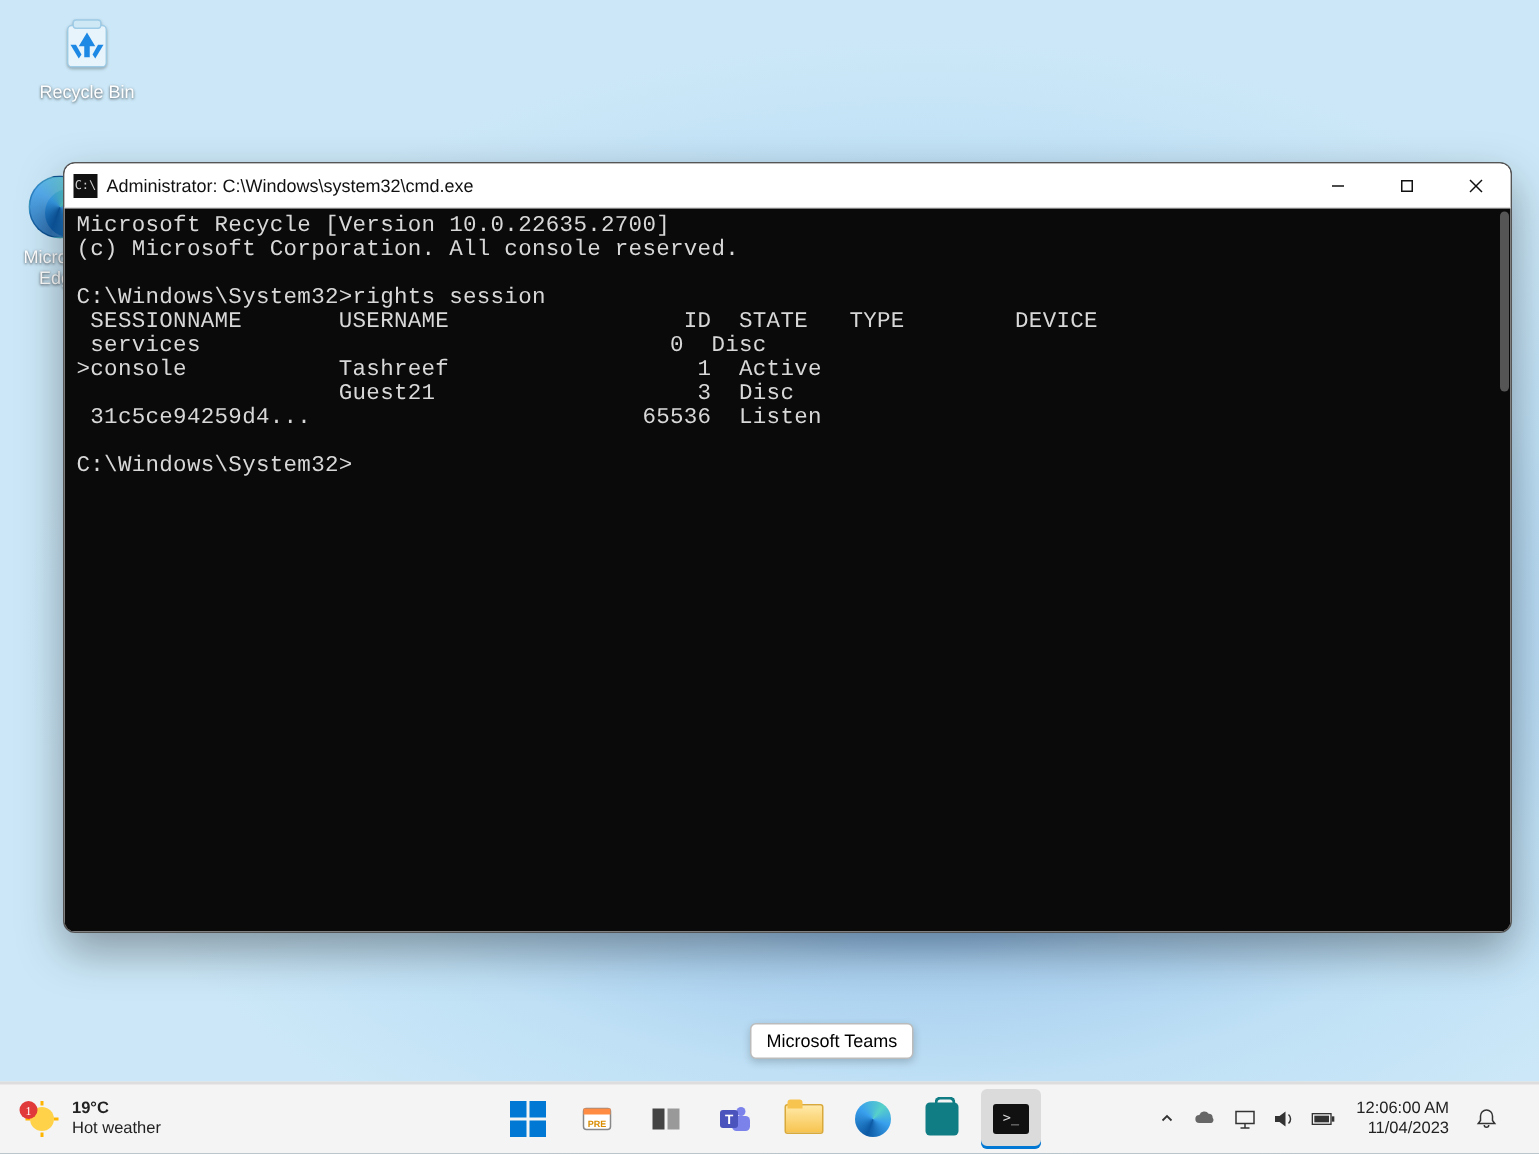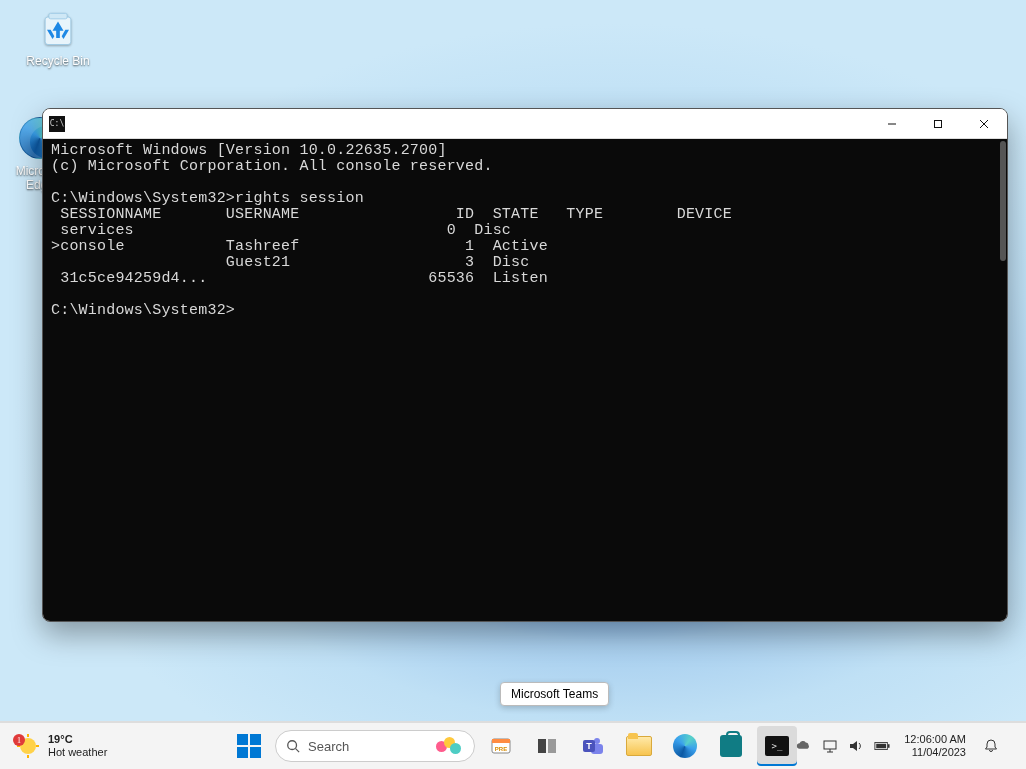--- a/index.html
+++ b/index.html
@@ -77,39 +77,40 @@
 <div class="desktop-icon edge-icon">
   <div class="glyph">
       <div class="edge-circle"></div>
     </div>
   <div style="width:72px;">Microsoft Edge</div>
 </div>
 
 <div class="window">
   <div class="titlebar">
     <div class="appicon">C:\</div>
+    <div class="title">Administrator: C:\Windows\system32\cmd.exe</div>
     <div class="spacer"></div>
     <div class="winbtn">
       <svg width="10" height="10" viewBox="0 0 10 10">
           <line x1="1" y1="5" x2="9" y2="5" stroke="#111" stroke-width="1"></line>
         </svg>
     </div>
     <div class="winbtn">
       <svg width="10" height="10" viewBox="0 0 10 10">
           <rect x="1.5" y="1.5" width="7" height="7" fill="none" stroke="#111" stroke-width="1"></rect>
         </svg>
     </div>
     <div class="winbtn close">
       <svg width="10" height="10" viewBox="0 0 10 10">
           <line x1="1" y1="1" x2="9" y2="9" stroke="currentColor" stroke-width="1"></line>
           <line x1="9" y1="1" x2="1" y2="9" stroke="currentColor" stroke-width="1"></line>
         </svg>
     </div>
   </div>
-  <div class="console"><span>Microsoft Windows [Version 10.0.22635.2700]</span>
+  <div class="console"><span>Microsoft Recycle [Version 10.0.22635.2700]</span>
 <span>(c) Microsoft Corporation. All console reserved.</span>
 
 <span>C:\Windows\System32&gt;</span><span>rights session</span>
 <span> SESSIONNAME       USERNAME                 ID  STATE   TYPE        DEVICE</span>
 <span> services                                  0  Disc</span>
 <span>&gt;console           Tashreef                  1  Active</span>
 <span>                   Guest21                   3  Disc</span>
 <span> 31c5ce94259d4...                        65536  Listen</span>
 
 <span>C:\Windows\System32&gt;</span>
@@ -141,32 +142,20 @@
 
   <div class="center-apps">
     <div class="tb-icon">
       <div class="start-logo">
           <div></div>
           <div></div>
           <div></div>
           <div></div>
         </div>
     </div>
-    <div class="search-pill">
-      <svg viewBox="0 0 16 16">
-          <circle cx="7" cy="7" r="5" fill="none" stroke="#555" stroke-width="1.5"></circle>
-          <line x1="11" y1="11" x2="15" y2="15" stroke="#555" stroke-width="1.5"></line>
-        </svg>
-      <span class="lbl">Search</span>
-      <div class="blobs">
-        <div class="blob" style="background:#ff5c8d;left:0;top:4px"></div>
-        <div class="blob" style="background:#ffc93c;left:8px;top:0"></div>
-        <div class="blob" style="background:#4ecdc4;left:14px;top:6px"></div>
-      </div>
-    </div>
     <div class="tb-icon">
       <svg width="24" height="24" viewBox="0 0 24 24">
         <rect x="3" y="5" width="18" height="14" rx="2" fill="#fff" stroke="#888"></rect>
         <rect x="3" y="5" width="18" height="4" fill="#ff8c42"></rect>
         <text x="12" y="17" font-size="6" text-anchor="middle" fill="#d98c00" font-weight="700">PRE</text>
       </svg>
     </div>
     <div class="tb-icon">
       <svg width="22" height="22" viewBox="0 0 22 22">
           <rect x="2" y="4" width="8" height="14" fill="#444"></rect>

